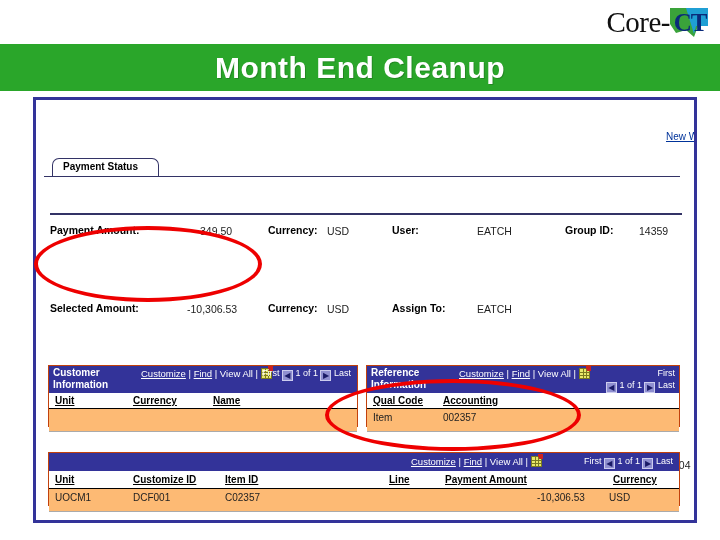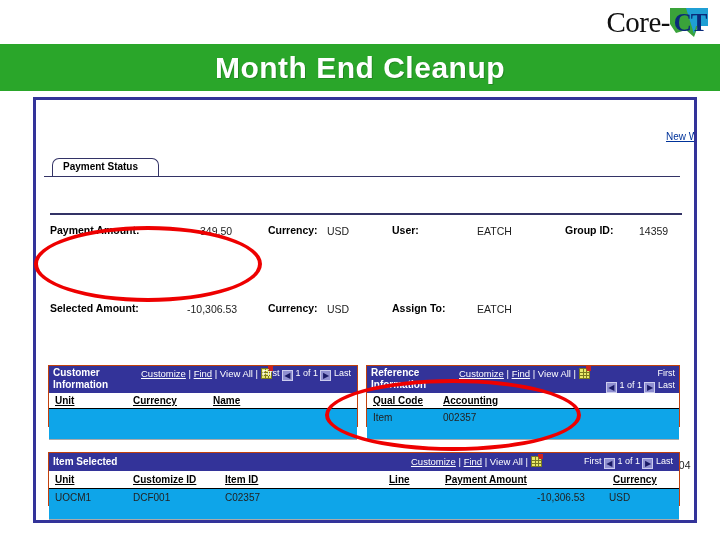--- a/index.html
+++ b/index.html
@@ -242,22 +242,22 @@
   .gh {
     position: absolute;
     top: 2px;
     font-size: 10px;
     font-weight: bold;
     color: #000000;
     text-decoration: underline;
     white-space: nowrap;
   }
   .grow {
-    height: 31px;
-    background: #0ea5e9;
+    height: 23px;
+    background: #fdba74;
     border-bottom: 1px solid #aaaaaa;
     position: relative;
     text-decoration: underline;
   }
   .gc {
     position: absolute;
     top: 3px;
     font-size: 10px;
     color: #222222;
     white-space: nowrap;
@@ -397,21 +397,20 @@
           <span class="gh" style="left:76px">Accounting</span>
         </div>
         <div class="grow">
           <span class="gc" style="left:6px">Item</span>
           <span class="gc" style="left:76px">002357</span>
         </div>
       </div>
 
       <div class="panel" style="left:12px;top:352px;width:632px;height:54px">
         <div class="panel-head" style="height:18px">
-          <div class="panel-title" style="width:200px;top:3px">Item Selected</div>
           <div class="panel-links" style="left:362px;top:3px">
             <a href="#">Customize</a><span class="plain"> | </span><a href="#">Find</a><span class="plain"> | </span><span class="plain">View All</span><span class="plain"> | </span><span class="grid-icon"><span class="grid-flag"></span></span>
           </div>
           <div class="panel-nav" style="right:6px;top:3px">
             <span>First</span>
             <span class="navbtn">◀</span>
             <span>1 of 1</span>
             <span class="navbtn">▶</span>
             <span>Last</span>
           </div>

